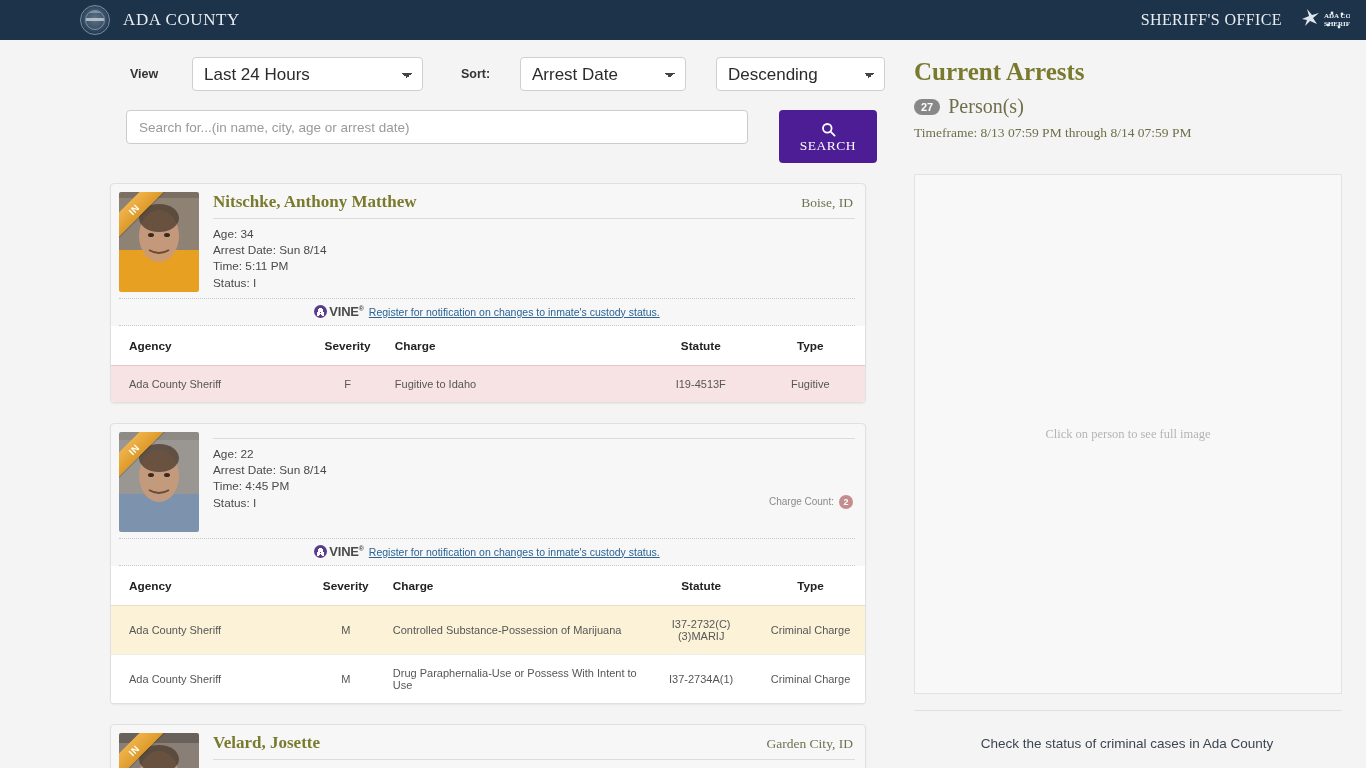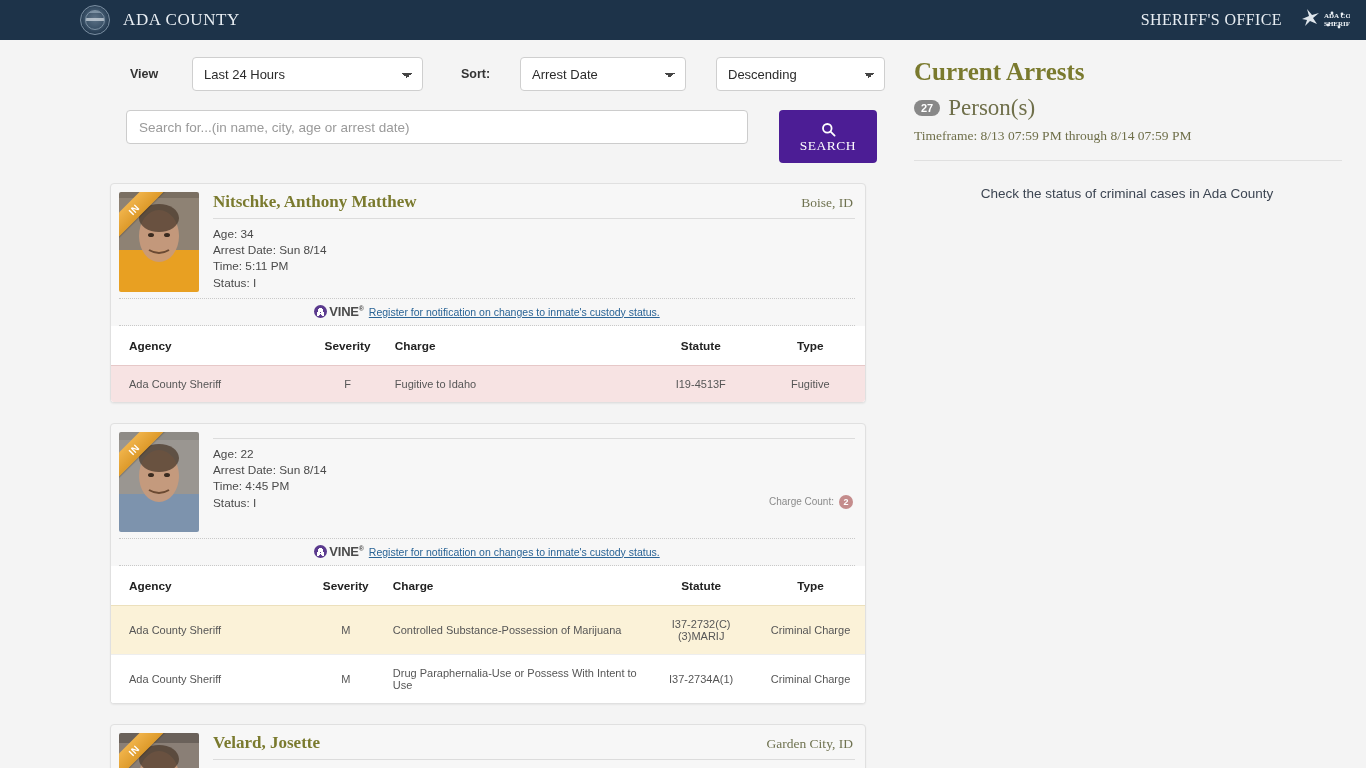--- a/index.html
+++ b/index.html
@@ -65,21 +65,21 @@
     gap: 0;
   }
   .lbl {
     font-size: 12.5px; font-weight: bold; color: #333;
     font-family: "Liberation Sans", sans-serif;
   }
   .lbl-view { width: 66px; text-align: left; padding-left: 4px;}
   .lbl-sort { width: 97px; text-align: left; padding-left: 38px;}
   select {
     font-family: "Liberation Sans", sans-serif;
-    font-size: 13px;
+    font-size: 17px;
     color: #2b2b2b;
     background: #fff;
     border: 1px solid #cfcfcf;
     border-radius: 4px;
     padding: 7px 26px 7px 11px;
     height: 34px;
     -webkit-appearance: none; appearance: none;
     background-image:
       linear-gradient(45deg, transparent 50%, #444 50%),
       linear-gradient(135deg, #444 50%, transparent 50%);
@@ -254,21 +254,21 @@
   }
   .persons-badge {
     background: #888; color: #fff;
     border-radius: 9px;
     font-size: 11px; font-weight: bold;
     padding: 2px 7px;
     font-family: "Liberation Sans", sans-serif;
   }
   .persons-text {
     font-family: "Liberation Serif", serif;
-    font-size: 23px; color: #6f6f4a;
+    font-size: 20px; color: #6f6f4a;
   }
   .timeframe {
     font-family: "Liberation Serif", serif;
     font-size: 13.5px; color: #6f6f4a;
     margin: 7px 0 0 10px;
   }
   .image-box {
     margin: 33px 8px 0 10px;
     height: 520px;
     background: #f8f8f8;
@@ -507,16 +507,19 @@
       </div>
   </div>
 
   <div class="right-col">
     <div class="panel-title">Current Arrests</div>
     <div class="persons-line">
       <span class="persons-badge">27</span>
       <span class="persons-text">Person(s)</span>
     </div>
     <div class="timeframe">Timeframe: 8/13 07:59 PM through 8/14 07:59 PM</div>
+    <div class="image-box">
+      <span class="image-box-text">Click on person to see full image</span>
+    </div>
     <div class="panel-divider"></div>
     <div class="panel-footer-text">Check the status of criminal cases in Ada County</div>
   </div>
 </div>
 
 </body></html>

